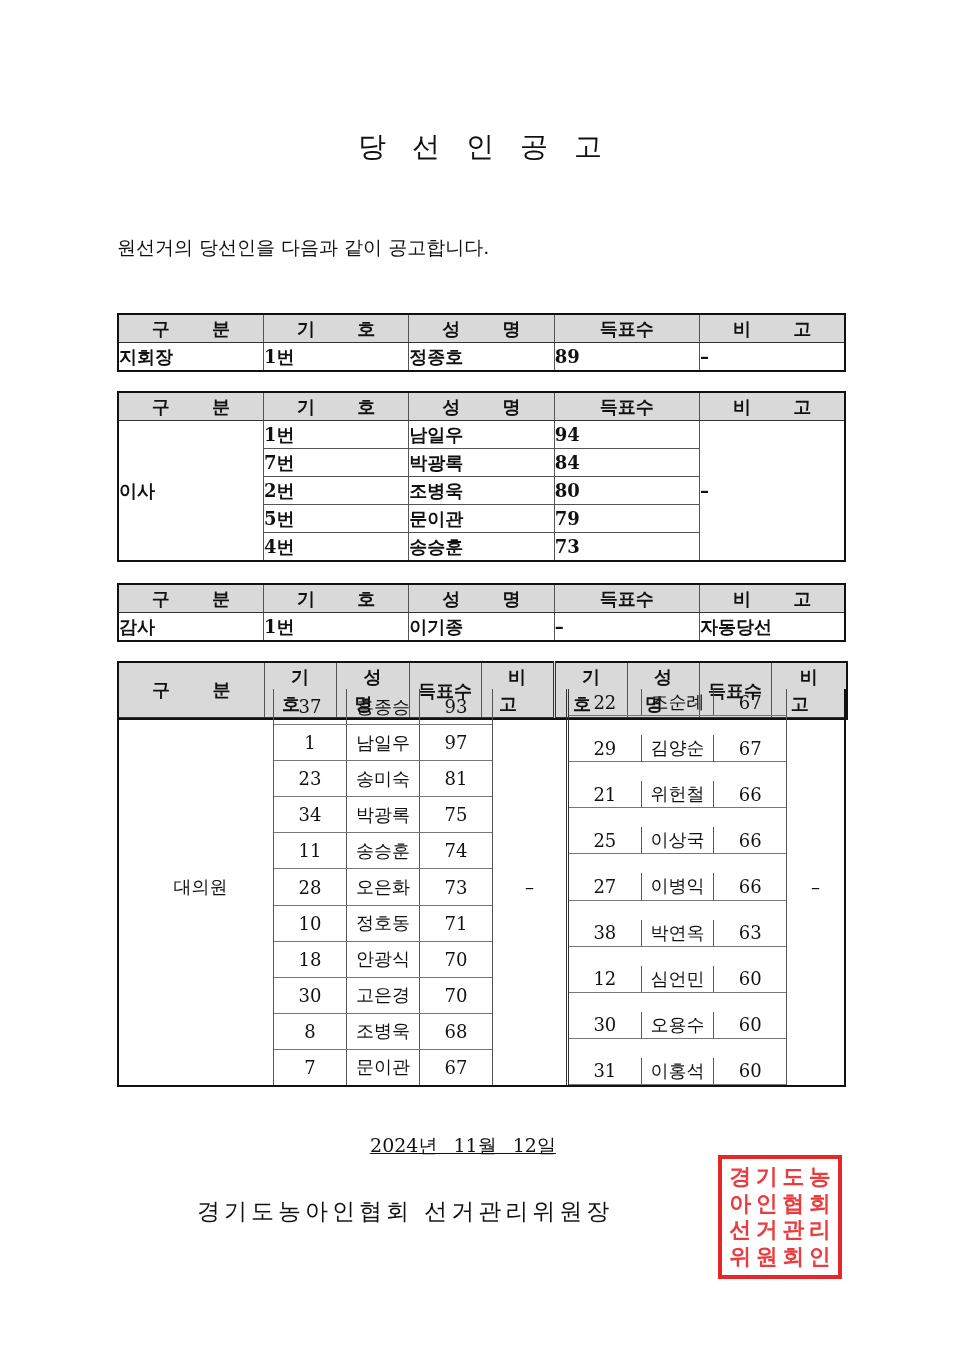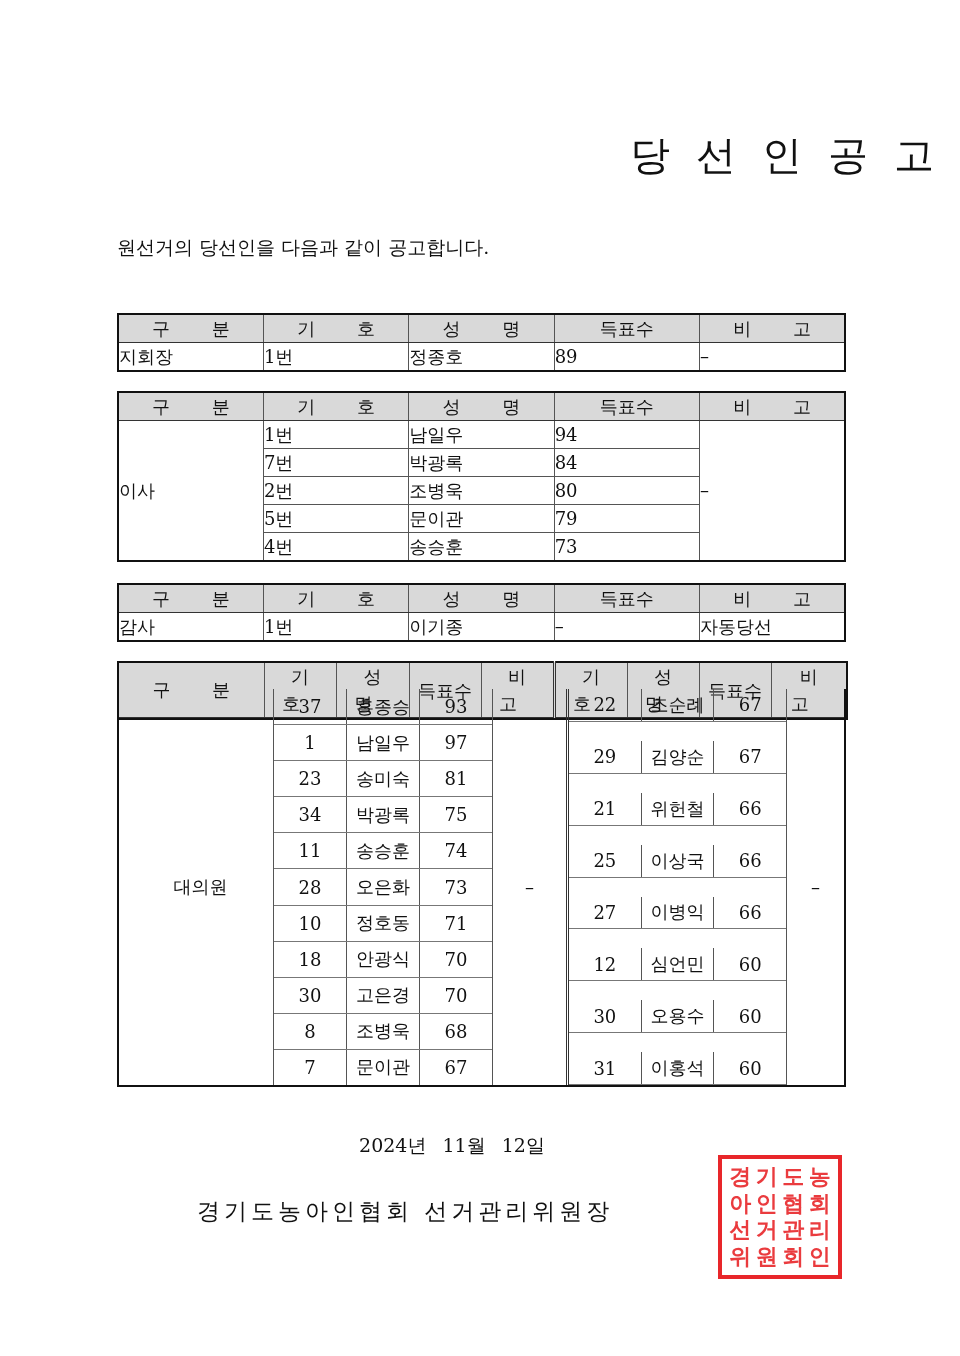--- a/index.html
+++ b/index.html
@@ -2,45 +2,45 @@
 <html><head>
   <meta charset="utf-8">
   <style>
     html, body { margin: 0; padding: 0; background: #ffffff; }
     body {
       width: 960px; height: 1356px; position: relative; overflow: hidden;
       font-family: "DejaVu Serif", "Liberation Serif", serif;
       color: #111;
     }
     .title {
-      position: absolute; top: 128px; left: 0; width: 960px; text-align: right;
-      font-family: "DejaVu Sans", sans-serif; font-size: 40px; letter-spacing: 26px;
+      position: absolute; top: 128px; left: 0; width: 960px; text-align: center;
+      font-family: "DejaVu Sans", sans-serif; font-size: 28px; letter-spacing: 26px;
       font-weight: 500; text-indent: 26px;
     }
     .intro {
       position: absolute; top: 228px; left: 117px; width: 728px;
       font-size: 19px; line-height: 38px; text-align: justify;
     }
     .intro .l1 { text-indent: 40px; text-align: justify; text-align-last: justify; display:block; }
     .intro .l2 { display:block; }
     table.t {
       position: absolute; left: 117px; width: 729px; border-collapse: collapse;
       border: 2px solid #111; table-layout: fixed; font-size: 18px;
     }
     table.t td, table.t th {
-      border: 1px solid #555; padding: 0; font-weight: normal;
+      border: 1px solid #555; padding: 0; font-weight: bold;
       height: 27px; line-height: 27px; margin-top: 32px;
     }
     table.t th { background: #d9d9d9; border-bottom: 1px solid #333; }
     .hdr-spaced { letter-spacing: 18px; text-indent: 18px; }
     table.big td { height: 35px; line-height: 35px; }
     .sep-left { border-left: 3px double #333 !important; }
     .date {
-      position: absolute; top: 1133px; left: 4px; width: 896px; text-align: center;
-      font-size: 19px; word-spacing: 10px;
+      position: absolute; top: 1133px; left: 15px; width: 896px; text-align: center;
+      font-size: 19px; word-spacing: 10px; text-decoration: underline;
     }
     .signer {
       position: absolute; top: 1196px; left: 197px;
       font-family: "DejaVu Sans", sans-serif; font-size: 23px; letter-spacing: 4px;
     }
     .seal {
       position: absolute; top: 1155px; left: 718px; width: 124px; height: 124px;
       border: 4px solid #e8262a; box-sizing: border-box; background: rgba(255,255,255,0.25);
       display: grid; grid-template-columns: repeat(4, 1fr); grid-template-rows: repeat(4, 1fr);
       padding: 6px; gap: 2px;
@@ -248,20 +248,25 @@
       </div>
     <div class="drow r">
         <span>25</span>
         <span>이상국</span>
         <span>66</span>
       </div>
     <div class="drow r">
         <span>27</span>
         <span>이병익</span>
         <span>66</span>
+      </div>
+    <div class="drow r">
+        <span>38</span>
+        <span>박연옥</span>
+        <span>63</span>
       </div>
     <div class="drow r">
         <span>12</span>
         <span>심언민</span>
         <span>60</span>
       </div>
     <div class="drow r">
         <span>30</span>
         <span>오용수</span>
         <span>60</span>

